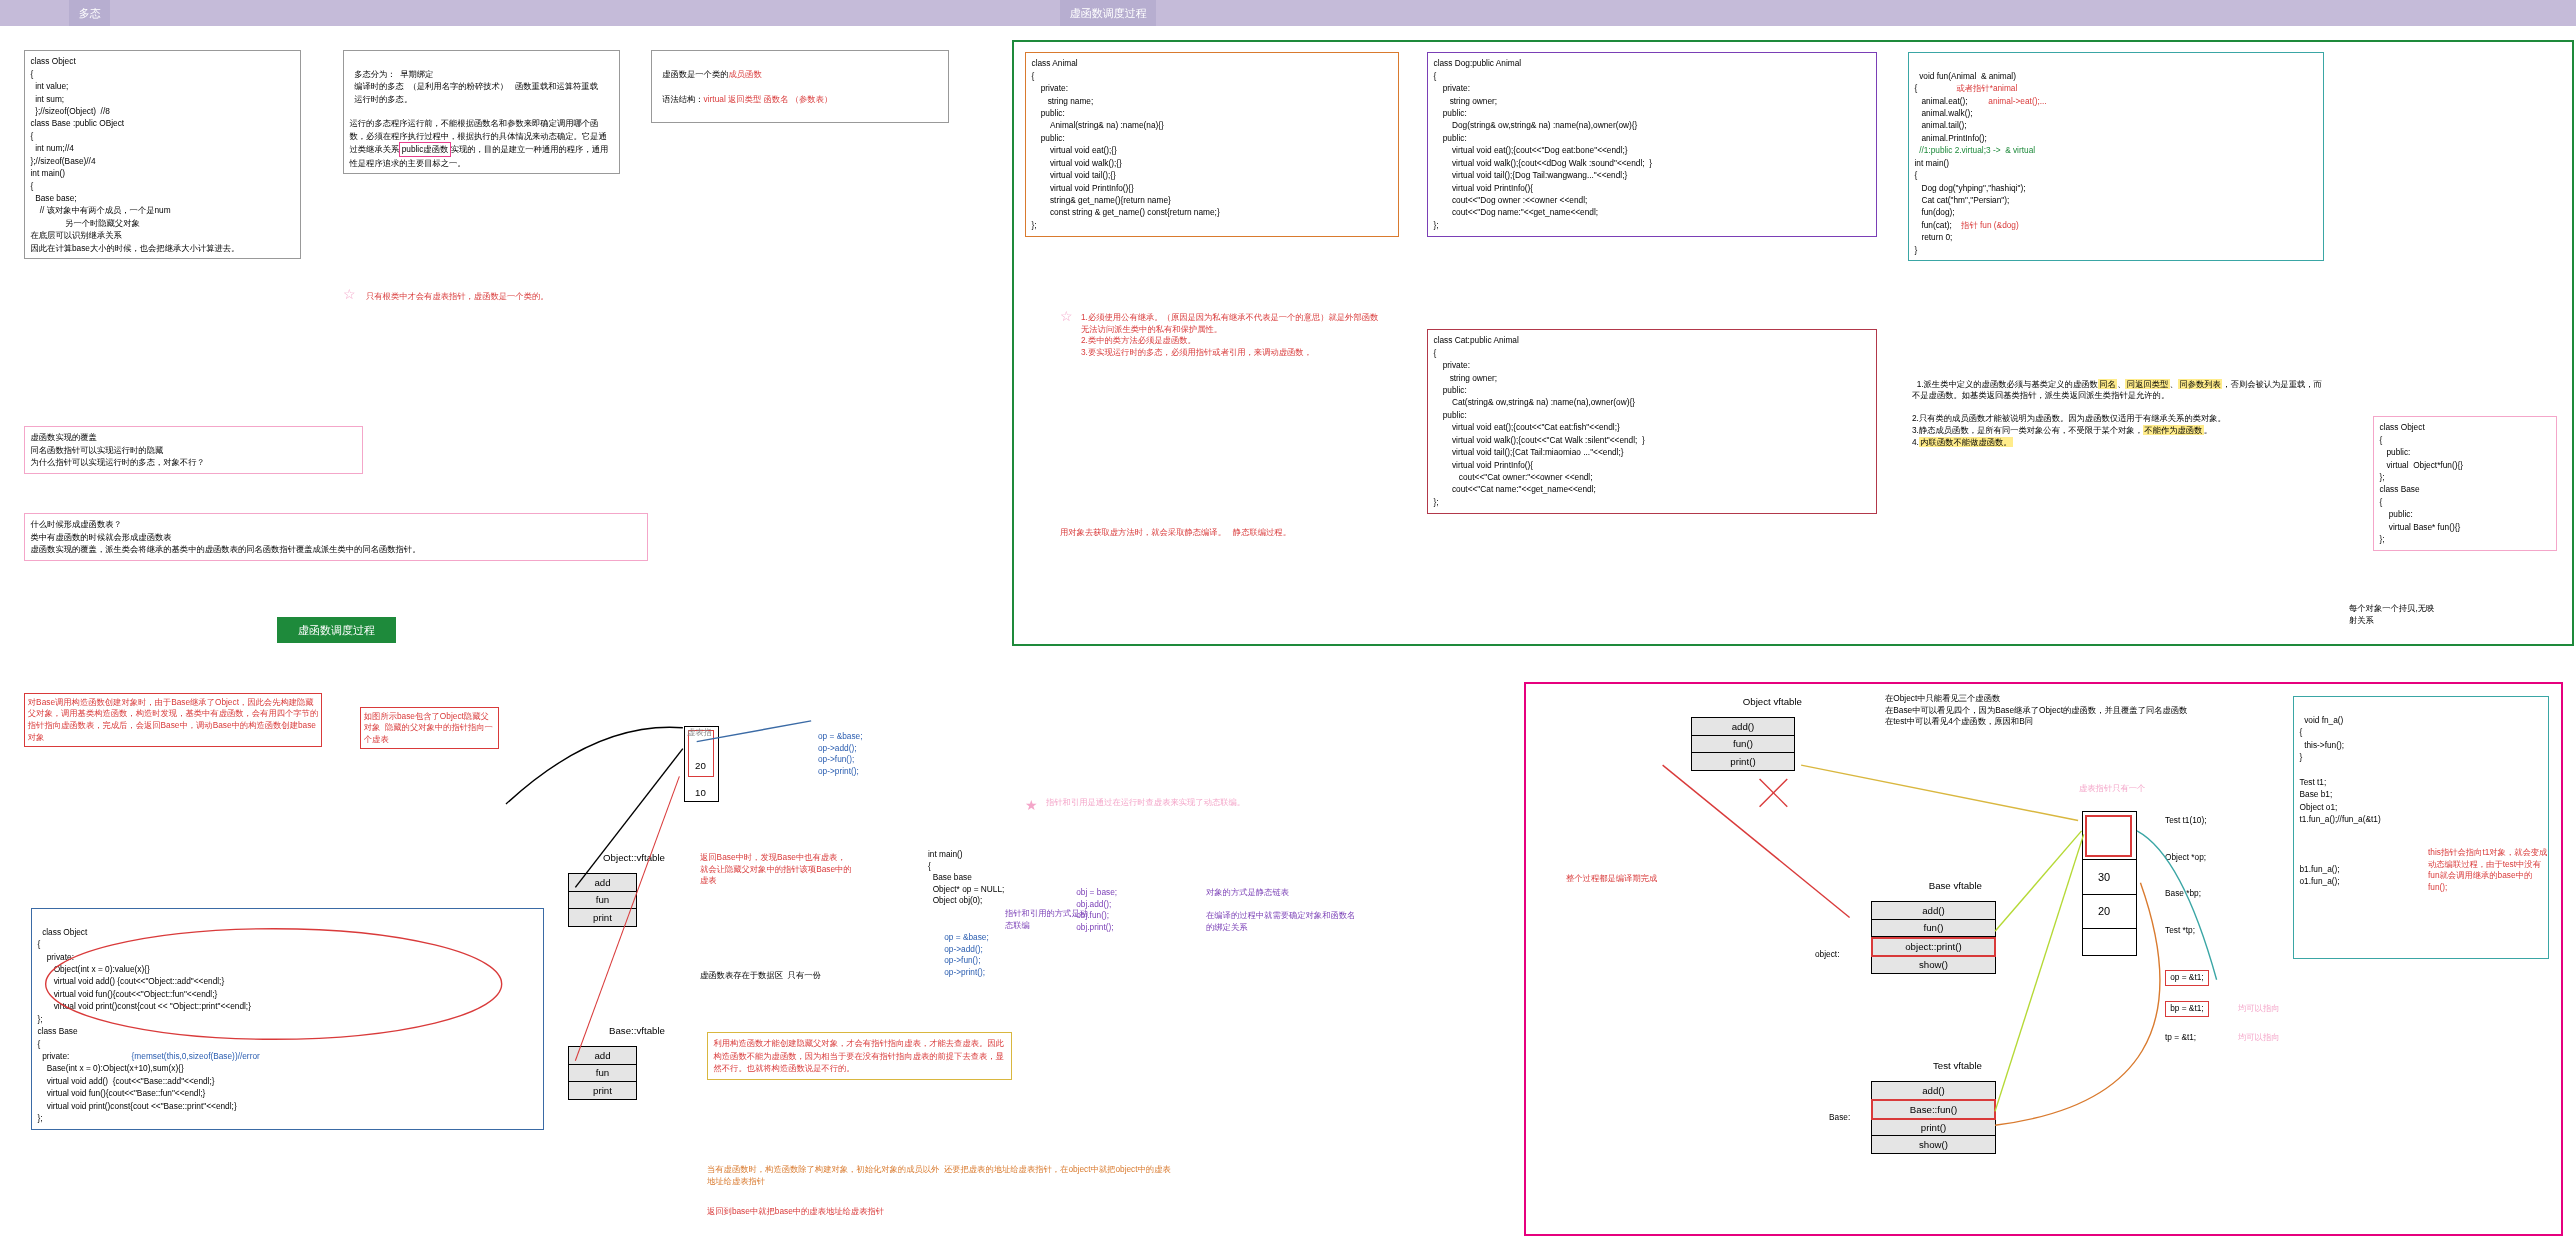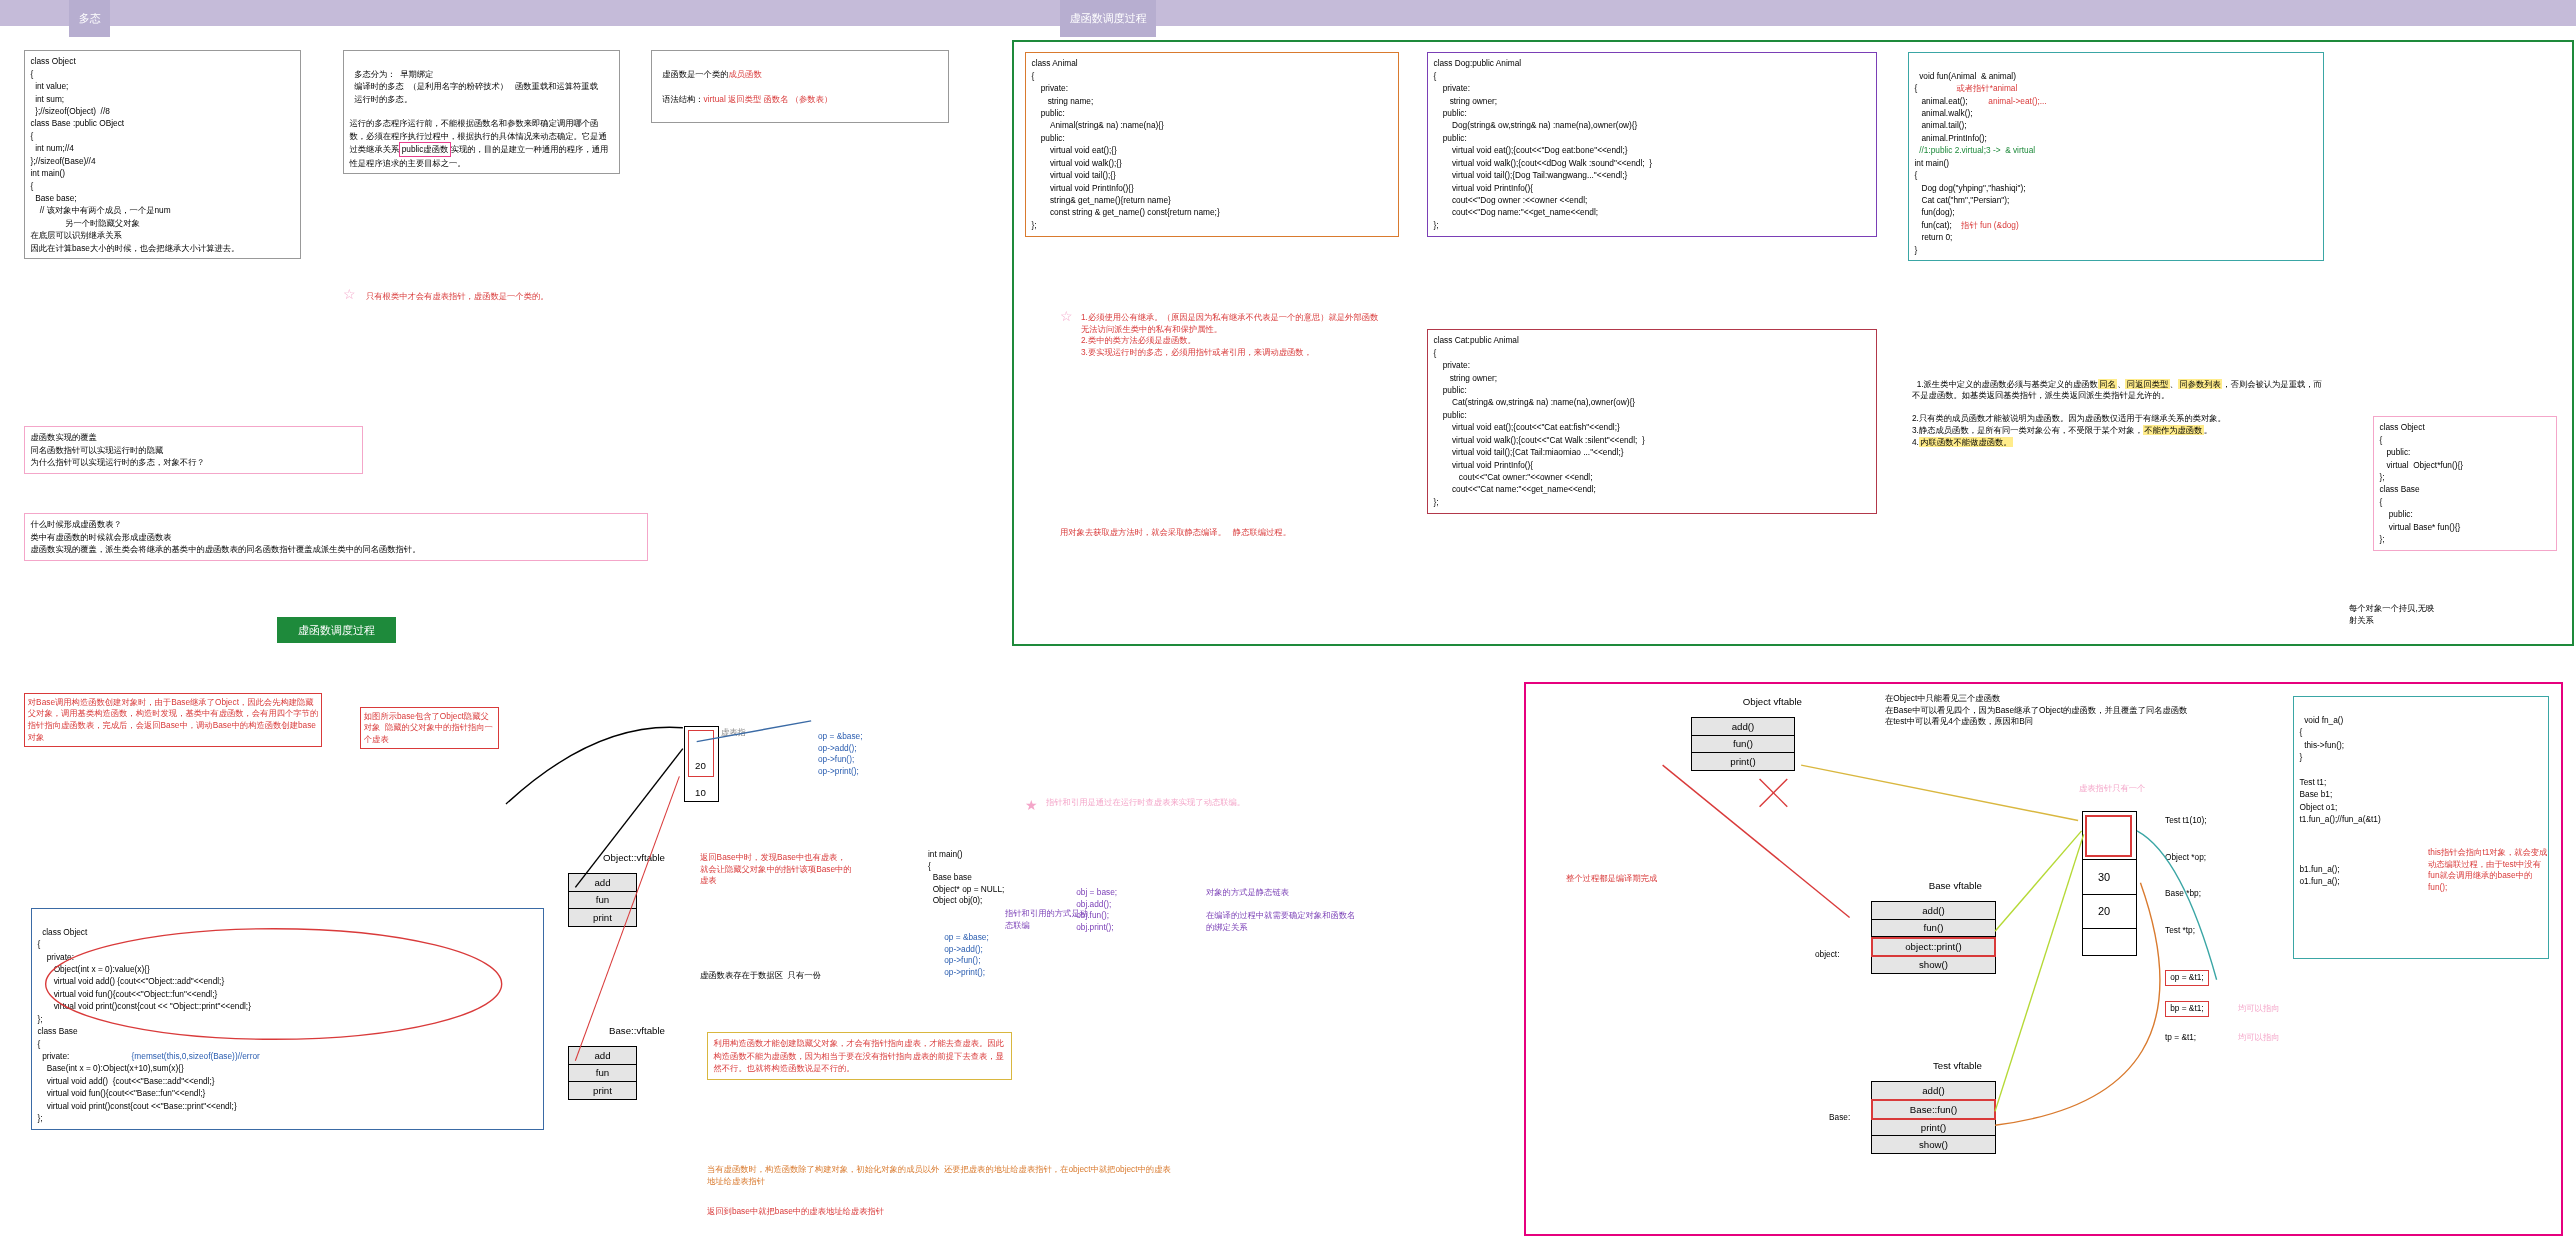--- a/index.html
+++ b/index.html
@@ -13,21 +13,21 @@
     height: 1239px;
   }
   .header {
     width: 100%;
     height: 26px;
     background: #c5bbd9;
     position: relative;
   }
   .header-tab {
     position: absolute;
-    height: 37px;
+    height: 26px;
     background: #b7aed0;
     color: #fff;
     font-size: 11px;
     padding: 5.5px 9.7px;
     display: flex;
     align-items: center;
   }
   .box {
     position: absolute;
     border: 0.7px solid #999;
@@ -283,21 +283,21 @@
 <div class="annotation" style="left:700px; top:970px; width:152px;">虚函数表存在于数据区  只有一份</div>
 
 <div class="box box-yellow" style="left:707px; top:1032px; width:305px;"><span class="red-text">利用构造函数才能创建隐藏父对象，才会有指针指向虚表，才能去查虚表。因此构造函数不能为虚函数，因为相当于要在没有指针指向虚表的前提下去查表，显然不行。也就将构造函数说是不行的。</span></div>
 <div class="annotation orange-text" style="left:707px; top:1164px; width:471px;">当有虚函数时，构造函数除了构建对象，初始化对象的成员以外  还要把虚表的地址给虚表指针，在object中就把object中的虚表地址给虚表指针</div>
 <div class="annotation red-text" style="left:707px; top:1206px; width:471px;">返回到base中就把base中的虚表地址给虚表指针</div>
 
 <div class="small-rect" style="left:684px; top:726px; width:35px; height:76px;"></div>
 <div class="small-rect" style="left:688px; top:730px; width:26px; height:47px; border-color:#d93a3a;"></div>
 <div class="annotation" style="left:695px; top:759px; font-size:9.7px;">20</div>
 <div class="annotation" style="left:695px; top:786px; font-size:9.7px;">10</div>
-<div class="annotation gray-text" style="left:721px; top:727px;">虚表指</div>
+<div class="annotation gray-text" style="left:687px; top:727px;">虚表指</div>
 
 <div class="annotation blue-text" style="left:818px; top:731px; width:139px;">op = &amp;base;
 op-&gt;add();
 op-&gt;fun();
 op-&gt;print();</div>
 
 <div class="annotation" style="left:928px; top:849px; width:173px;">int main()
 {
   Base base
   Object* op = NULL;

